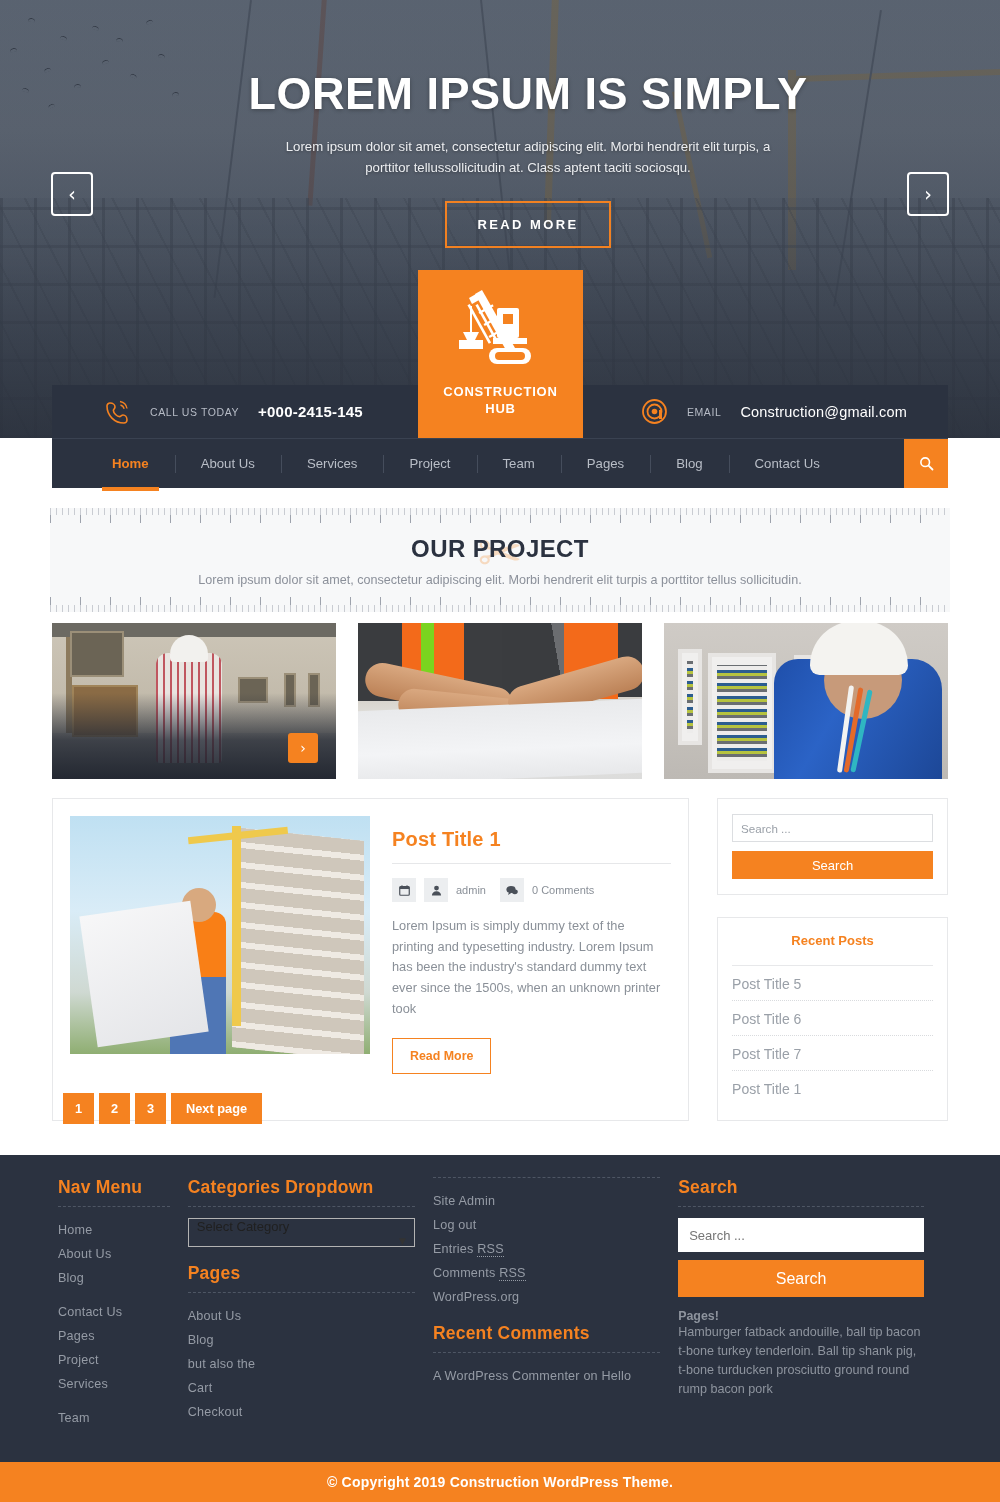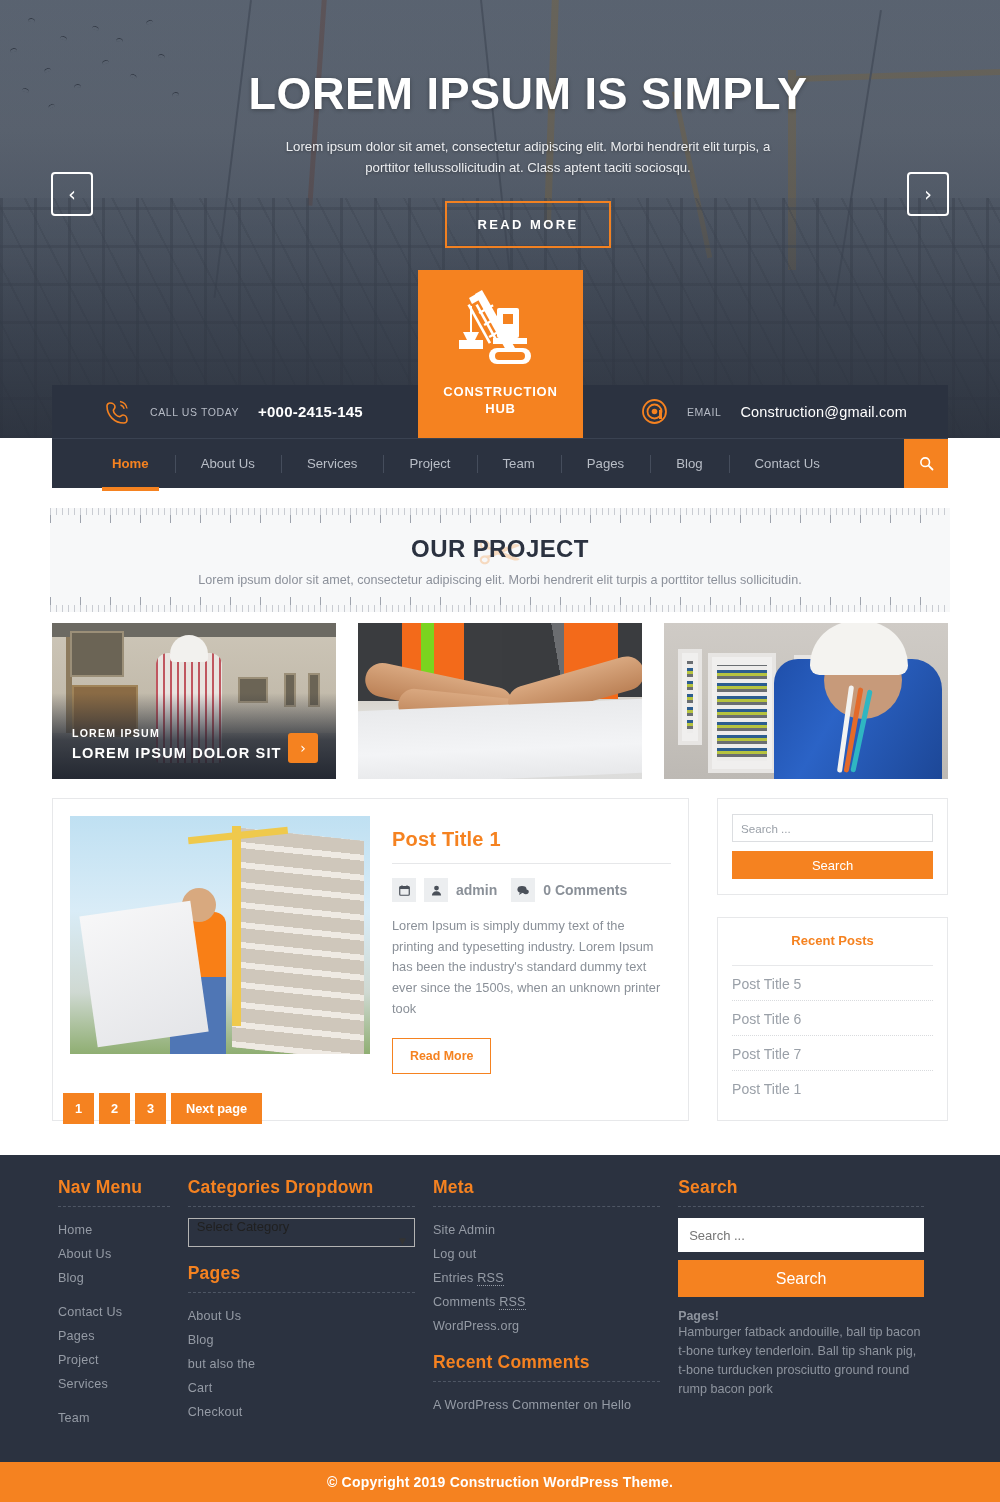--- a/index.html
+++ b/index.html
@@ -414,21 +414,21 @@
   .post-title {
     color: #f58220; font-size: 20px; font-weight: 700; letter-spacing: .2px;
   }
   .post-rule { margin-top: 12px; height: 1px; background: #e6e7e9; }
   .post-meta { margin-top: 14px; display: flex; align-items: center; gap: 8px; }
   .meta-ico {
     width: 24px; height: 24px; background: #eceef0;
     display: flex; align-items: center; justify-content: center;
     color: #4a5059; font-size: 11px;
   }
-  .meta-txt { color: #8a9098; font-size: 14px; margin-right: 6px; font-weight: bold; }
+  .meta-txt { color: #8a9098; font-size: 11px; margin-right: 6px; }
   .post-text {
     margin-top: 14px; color: #8a9098; font-size: 12.8px; line-height: 1.62;
     max-width: 270px;
   }
   .post-more {
     display: inline-block; margin-top: 18px;
     padding: 10px 17px; border: 1px solid #f58220;
     color: #f58220; font-size: 12.4px; font-weight: 700; cursor: pointer;
     background: transparent;
   }
@@ -673,24 +673,20 @@
       <div class="house"></div>
       <div class="win" style="left:18px;top:8px;width:54px;height:46px;"></div>
       <div class="win" style="left:186px;top:54px;width:30px;height:26px;"></div>
       <div class="win" style="left:232px;top:50px;width:12px;height:34px;"></div>
       <div class="win" style="left:256px;top:50px;width:12px;height:34px;"></div>
       <div class="win" style="left:20px;top:62px;width:66px;height:52px;background:#8a6b45;border-color:#a08459;"></div>
       <div class="man"></div>
       <div class="helmet"></div>
     </div>
     <div class="proj-overlay"></div>
-    <div class="proj-cap">
-      <div class="proj-kicker">LOREM IPSUM</div>
-      <div class="proj-name">LOREM IPSUM DOLOR SIT</div>
-    </div>
     <div class="proj-go">›</div>
   </div>
 
   <div class="proj">
     <div class="proj-img p2">
       <div class="torso-l"></div>
       <div class="vest-l"></div>
       <div class="torso-r"></div>
       <div class="vest-r"></div>
       <div class="arm" style="left:6px;top:52px;width:150px;height:34px;transform:rotate(12deg)"></div>
@@ -819,21 +815,20 @@
       <div class="flist">
         <a class="flink">About Us</a>
         <a class="flink">Blog</a>
         <a class="flink">but also the</a>
         <a class="flink">Cart</a>
         <a class="flink">Checkout</a>
       </div>
     </div>
 
     <div class="fcol c3">
-      <div class="ftitle">Meta</div>
       <div class="fdash"></div>
       <div class="flist">
         <a class="flink">Site Admin</a>
         <a class="flink">Log out</a>
         <a class="flink"><span>Entries </span><span class="abbr">RSS</span></a>
         <a class="flink"><span>Comments </span><span class="abbr">RSS</span></a>
         <a class="flink">WordPress.org</a>
       </div>
       <div class="ftitle" style="margin-top:14px">Recent Comments</div>
       <div class="fdash"></div>

